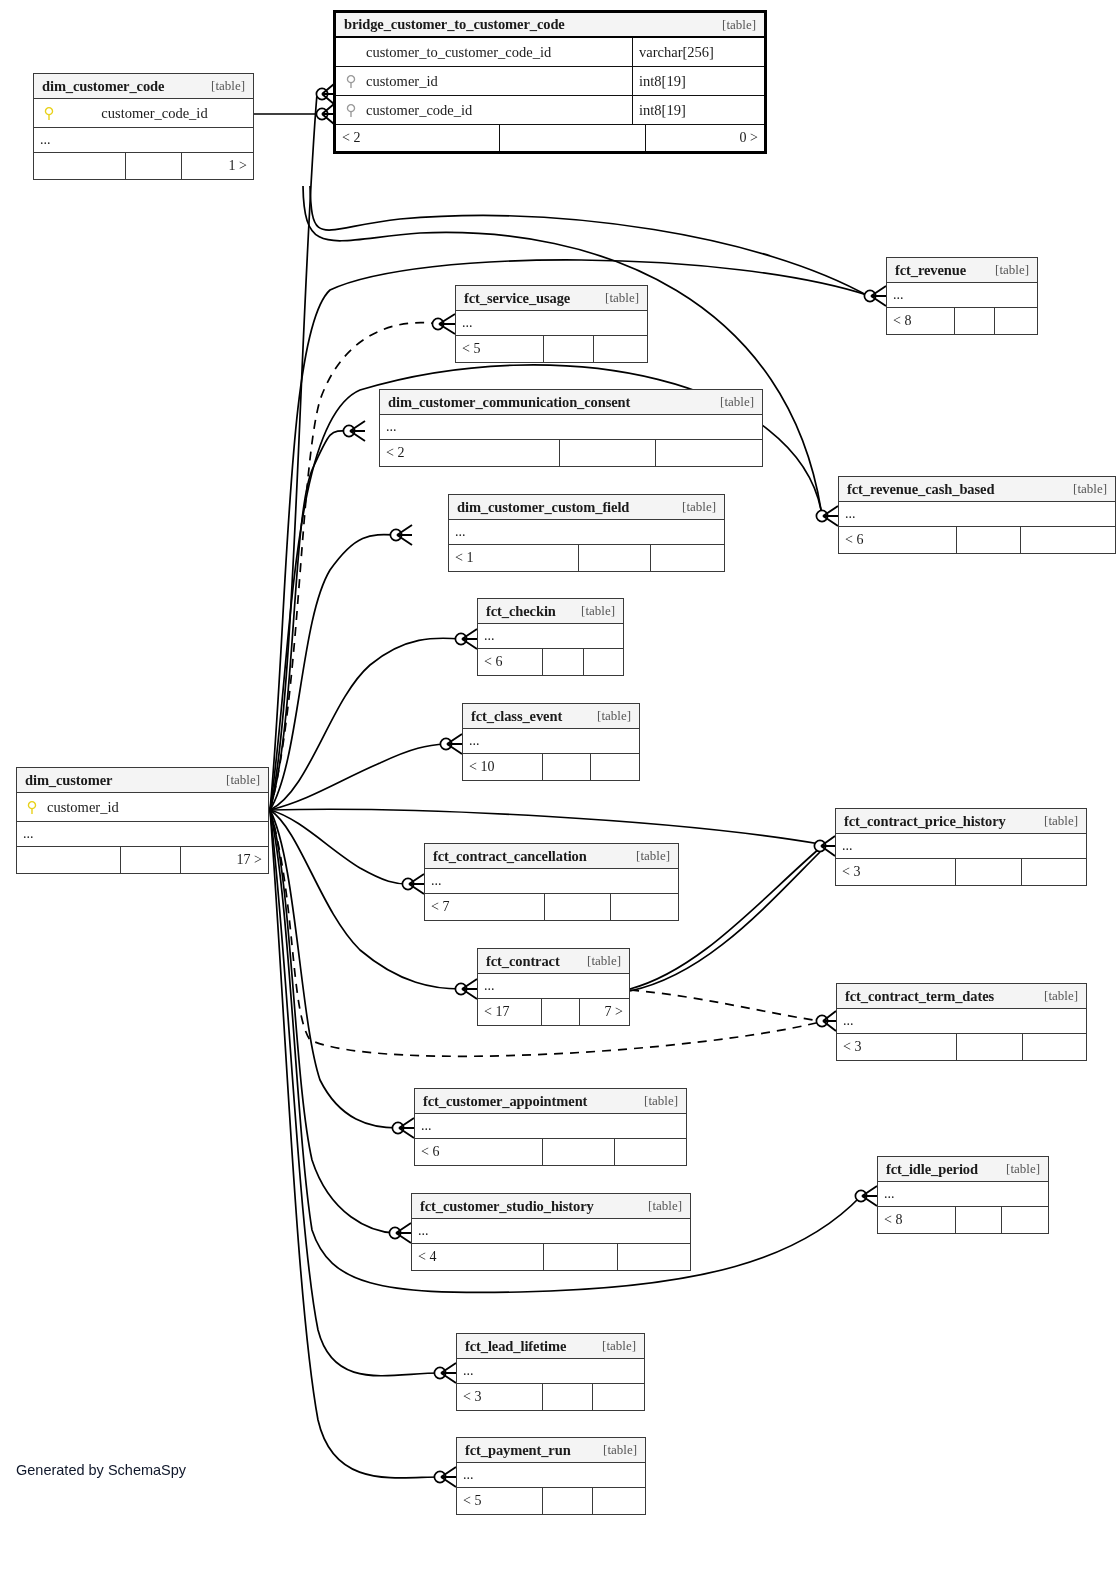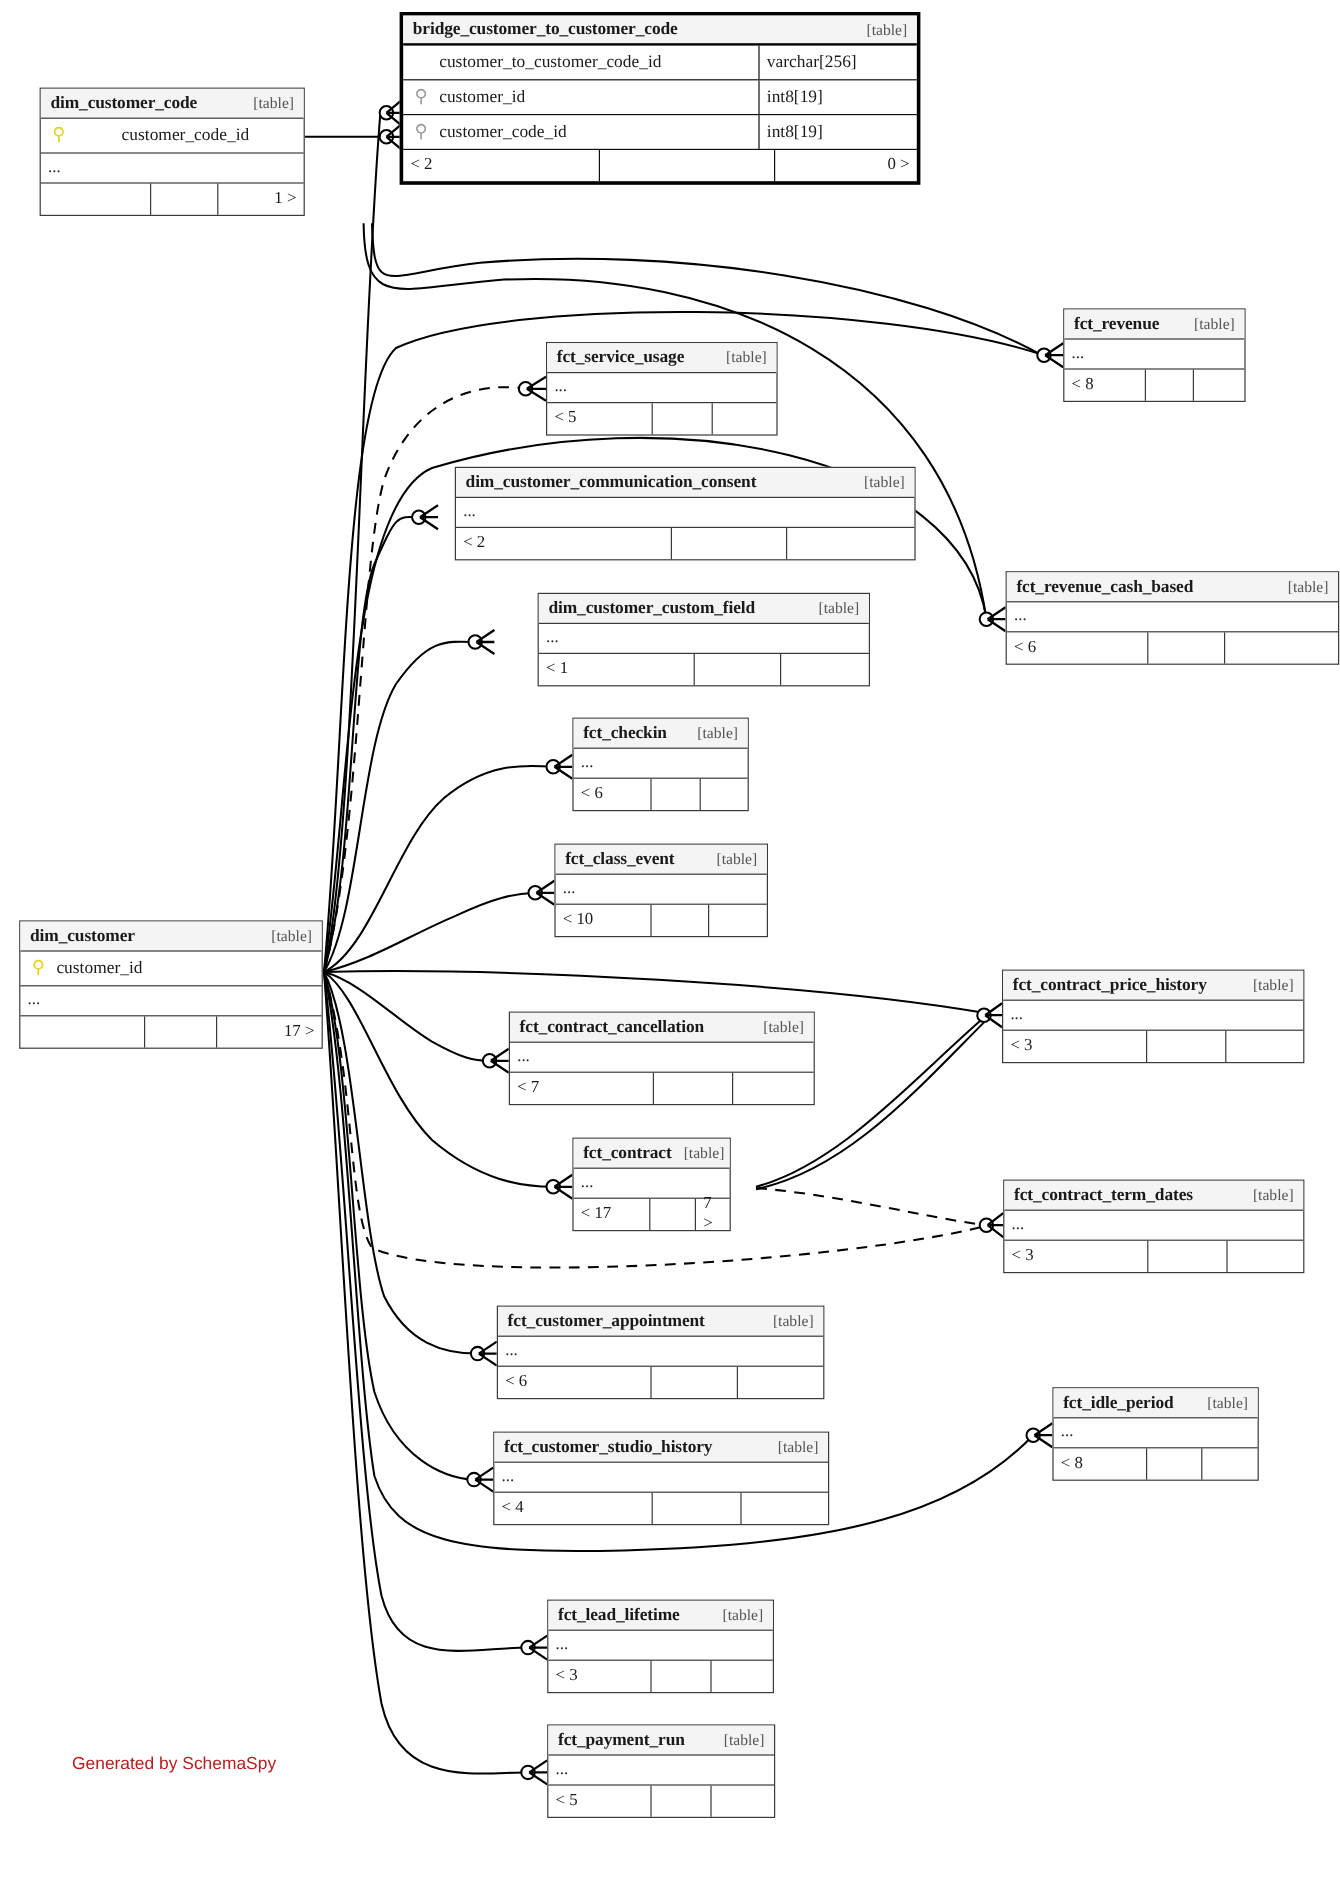--- a/index.html
+++ b/index.html
@@ -27,21 +27,21 @@
   .keyicon{width:14px;display:inline-block;text-align:center;color:#e8d11a;
        font-size:15px;line-height:1;}
   .keyicon.gray{color:#9a9a9a;}
   .foot{display:flex;height:26px;box-sizing:border-box;font-size:14px;}
   .foot .fc{box-sizing:border-box;border-right:1.4px solid #3a3a3a;
        display:flex;align-items:center;padding:0 6px;height:100%;}
   .tbl.thick .foot .fc{border-right-width:1.6px;border-right-color:#111;}
   .foot .fc:last-child{border-right:none;}
   .foot .fc.l{justify-content:flex-start;}
   .foot .fc.r{justify-content:flex-end;}
-  #credit{position:absolute;left:16px;top:1462px;font-size:14.5px;color:#b91c1c;margin-left:44px;}
+  #credit{position:absolute;left:16px;top:1462px;font-size:14.5px;color:#0f172a;}
 </style>
 </head>
 <body>
 
 <div id="diagram">
 
   <svg id="edges" viewBox="0 0 1117 1580" xmlns="http://www.w3.org/2000/svg">
     <g fill="none" stroke="#000" stroke-width="1.7">
 
       <path d="M254,114 L322,114"></path>
@@ -266,21 +266,21 @@
       <span class="ttag">[table]</span>
     </div>
     <div class="row ell">...</div>
     <div class="foot">
       <div class="fc l" style="width:120px">&lt; 7</div>
       <div class="fc" style="width:66px"></div>
       <div class="fc r" style="flex:1"></div>
     </div>
   </div>
 
-  <div class="tbl" style="left:477px;top:948px;width:132px;">
+  <div class="tbl" style="left:477px;top:948px;width:153px;">
     <div class="hdr">
       <span class="tname">fct_contract</span>
       <span class="ttag">[table]</span>
     </div>
     <div class="row ell">...</div>
     <div class="foot">
       <div class="fc l" style="width:64px">&lt; 17</div>
       <div class="fc" style="width:38px"></div>
       <div class="fc r" style="flex:1">7 &gt;</div>
     </div>

